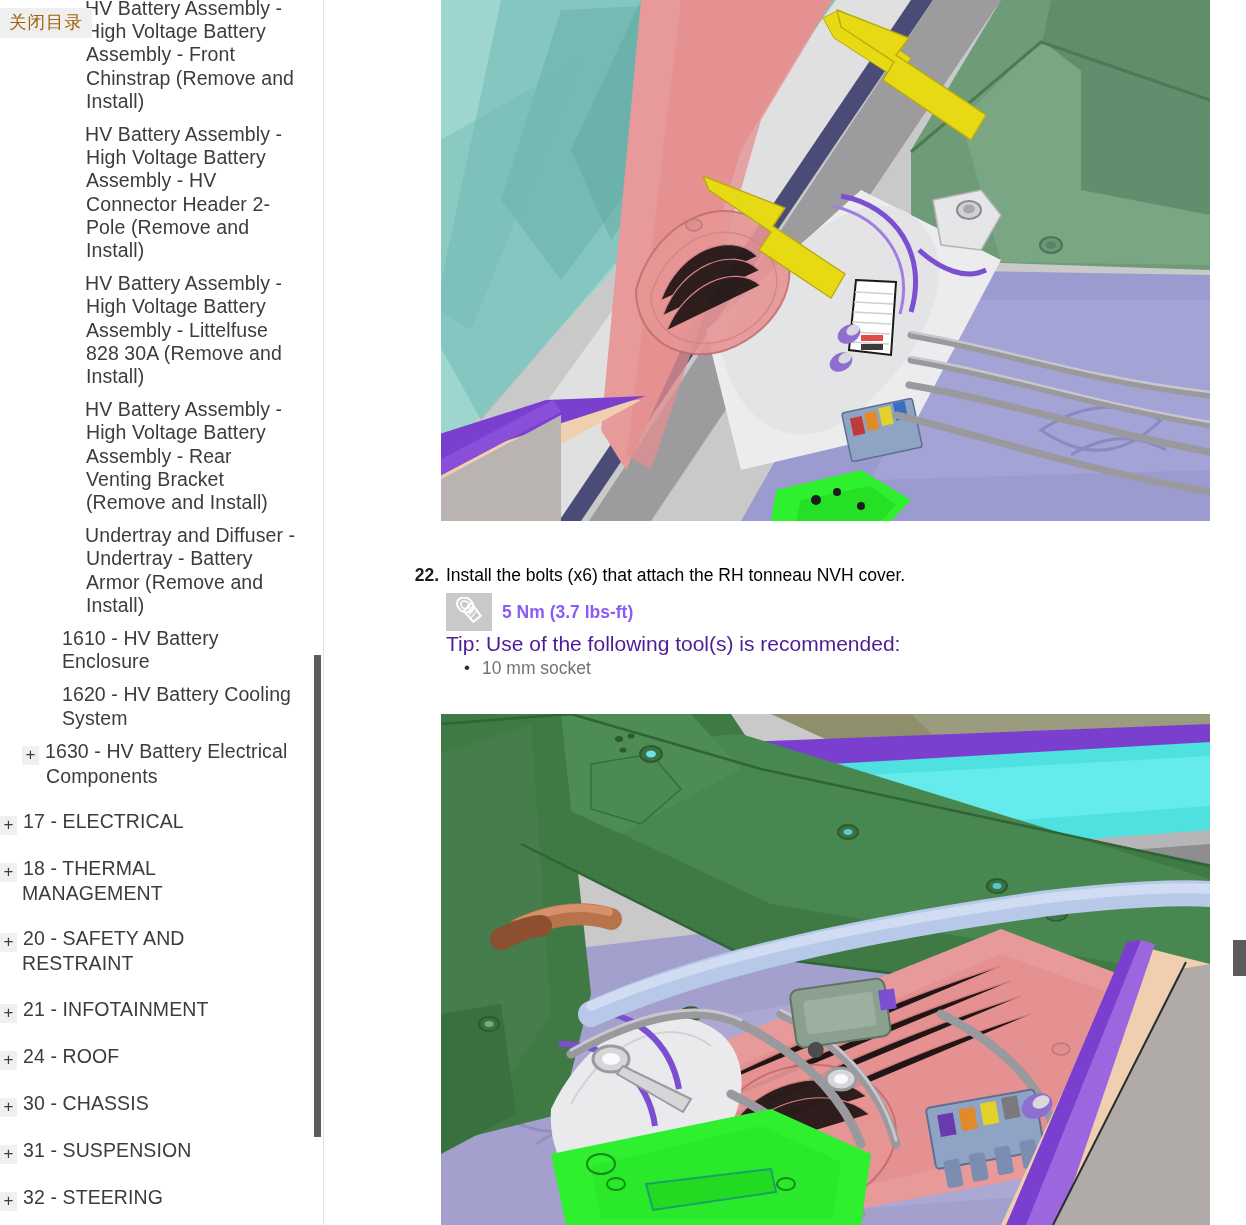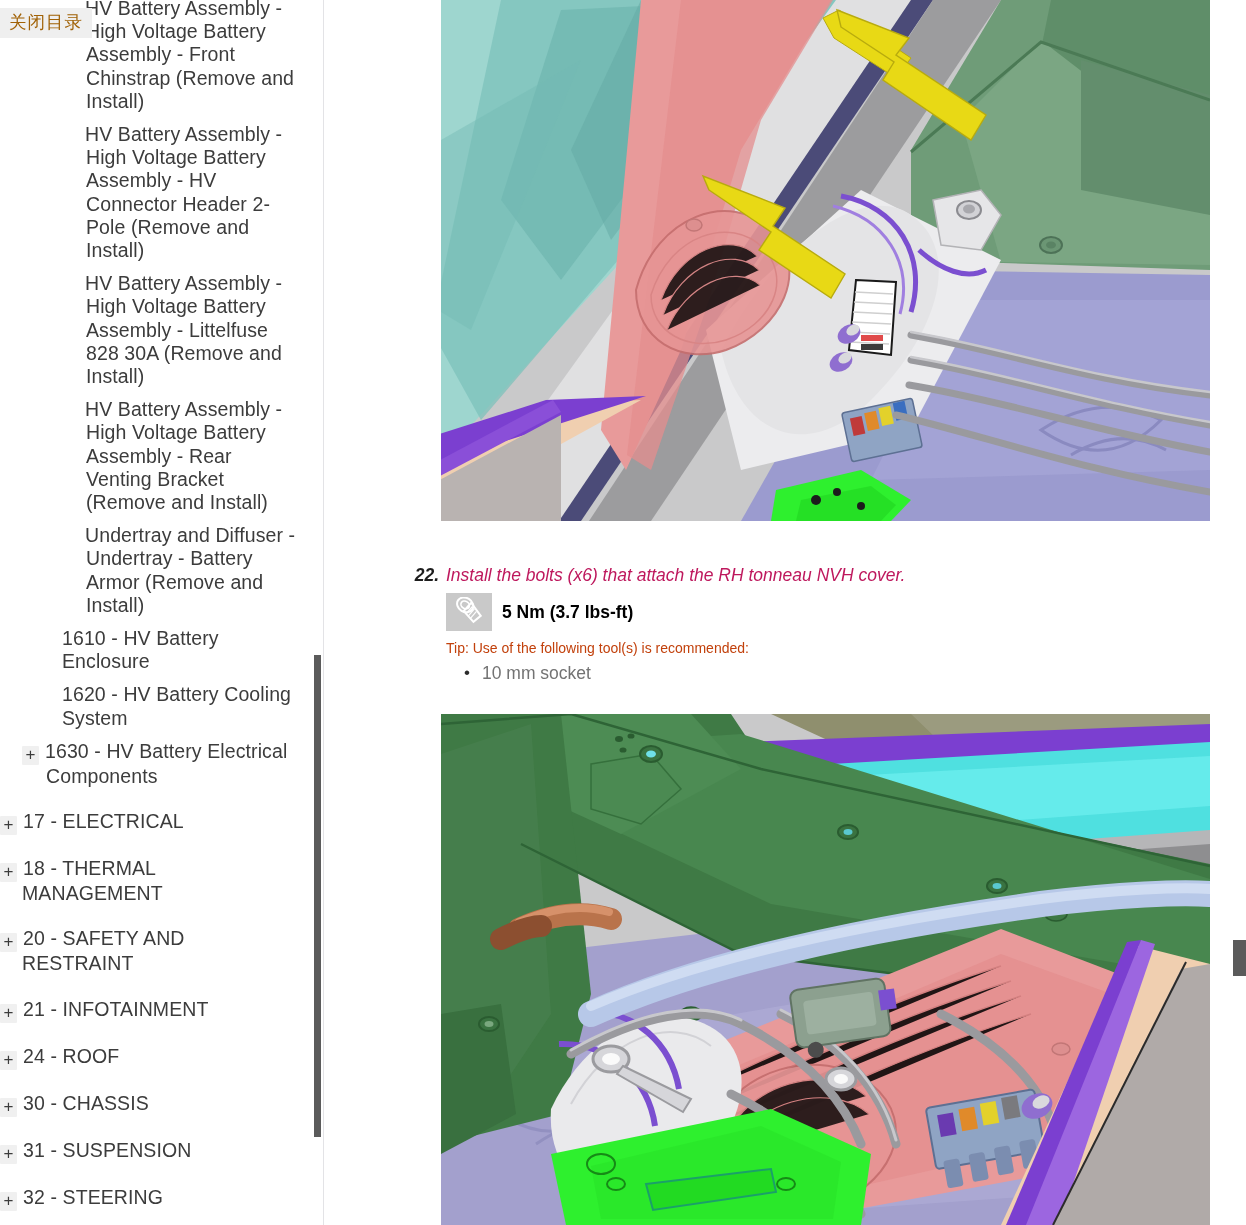--- a/index.html
+++ b/index.html
@@ -91,44 +91,44 @@
   #fig1 { left: 117px; top: 0px;   width: 769px; height: 521px; }
   #fig2 { left: 117px; top: 714px; width: 769px; height: 511px; }
 
   .fig svg { display:block; width:100%; height:100%; }
 
   
   #step-block {
     position: absolute; left: 85px; top: 563px;
     width: 700px;
   }
-  .step-line { display: flex; align-items: flex-start; font-style: italic; }
+  .step-line { display: flex; align-items: flex-start; }
   .step-num {
     font-size: 17.5px; font-weight: bold; color: #1d1d1d;
     min-width: 30px; line-height: 25px; text-align: right; margin-right: 7px;
   }
-  .step-txt { font-size: 17.5px; color: #be185d; line-height: 25px; }
+  .step-txt { font-size: 17.5px; color: #000000; line-height: 25px; }
 
   .torque-row {
     display: flex; align-items: center;
     margin-top: 5px; margin-left: 37px;
   }
   .bolt-icon-box {
     width: 46px; height: 38px;
     background: #c9c9c9;
     display: flex; align-items: center; justify-content: center;
     flex: none;
   }
   .torque-val {
-    font-size: 17.5px; font-weight: bold; color: #000000;
+    font-size: 17.5px; font-weight: bold; color: #8b5cf6;
     margin-left: 10px; white-space: nowrap;
   }
   .tip-line {
-    font-size: 14px; color: #c2410c; line-height: 25px;
-    margin-left: 37px; margin-top: 5px;
+    font-size: 21px; color: #4c1d95; line-height: 25px;
+    margin-left: 37px; 
   }
   .tool-list { margin: 0; padding: 0 0 0 37px; list-style: none; }
   .tool-list li {
     font-size: 17.5px; color: #737373; line-height: 25px;
     position: relative; padding-left: 36px;
   }
   .tool-list li::before {
     content: "\2022"; position: absolute; left: 18px; top: -1px;
     font-size: 17px; color: #2b2b2b;
   }

